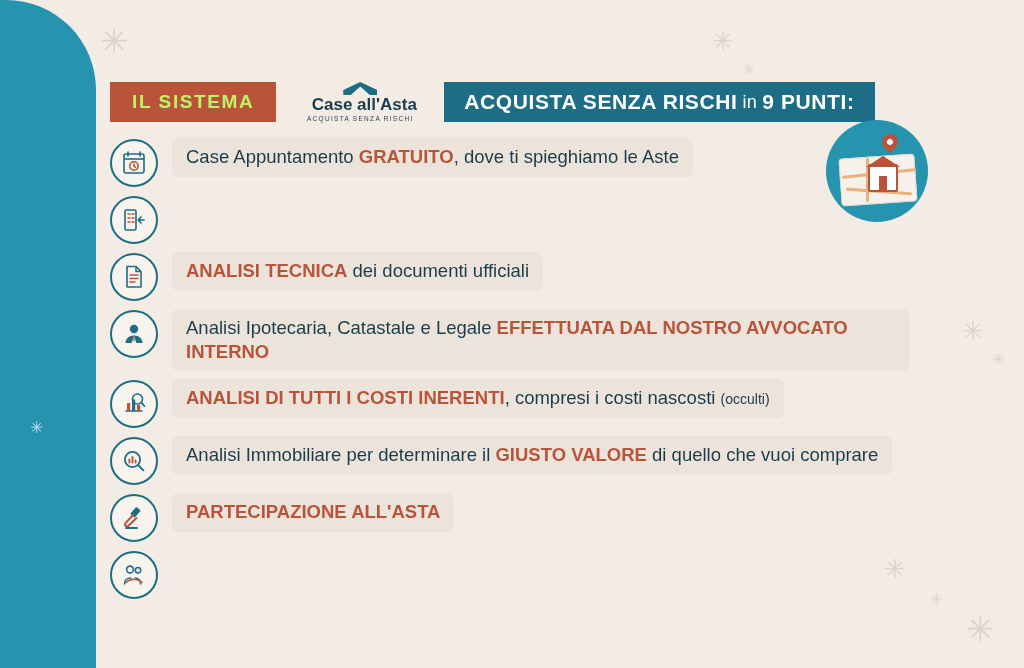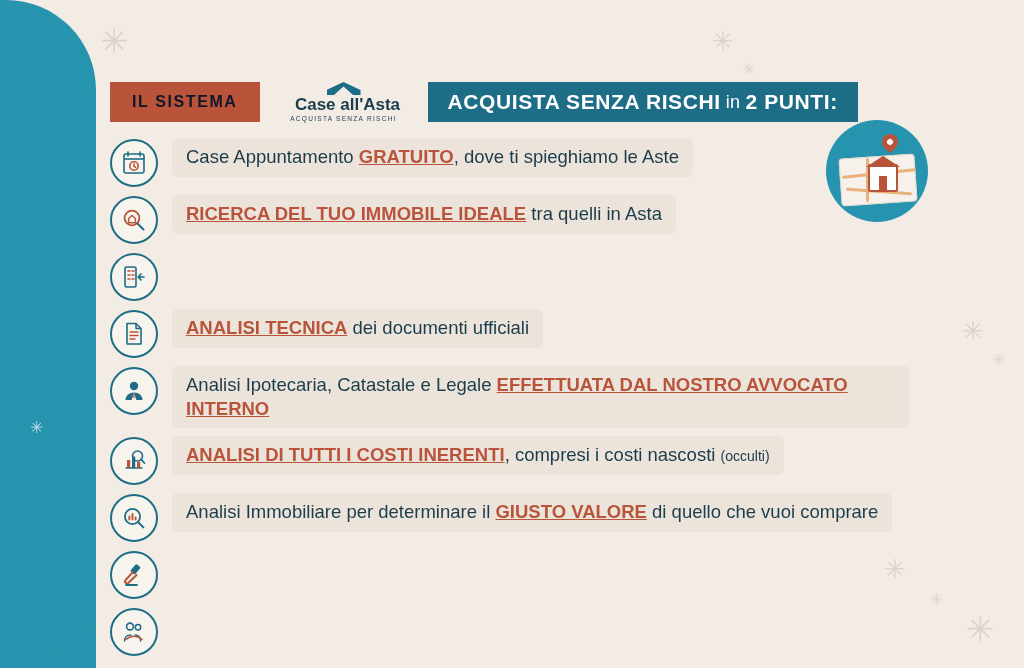--- a/index.html
+++ b/index.html
@@ -20,22 +20,22 @@
     border-bottom-right-radius:90px;
   }
   .sparkle{position:absolute;color:#dcd3c9;font-size:26px;line-height:1;user-select:none;}
   .sparkle.sm{font-size:16px;}
   .sparkle.lg{font-size:34px;}
   .sparkle.teal{color:#bfe2ea;}
 
   
   .header{position:absolute;left:110px;top:82px;display:flex;align-items:stretch;height:40px;}
   .hdr-sistema{
-    background:#b9543a;color:#0f172a;display:flex;align-items:center;justify-content:center;
-    padding:0 22px;font-weight:bold;font-size:16px;letter-spacing:1.6px;
+    background:#b9543a;color:#bef264;display:flex;align-items:center;justify-content:center;
+    padding:0 22px;font-weight:bold;font-size:19px;letter-spacing:1.6px;
   }
   .hdr-logo{
     background:#f3ece5;display:flex;flex-direction:column;align-items:center;justify-content:center;
     padding:0 14px;min-width:140px;
   }
   .hdr-logo .roof{
     width:34px;height:13px;background:#1d6d86;
     clip-path:polygon(50% 0%,100% 62%,100% 100%,78% 100%,50% 34%,22% 100%,0 100%,0 62%);
     margin-bottom:1px;
   }
@@ -82,21 +82,21 @@
   .icon-wrap{
     width:44px;height:44px;min-width:44px;border-radius:50%;
     border:2px solid #1d6d86;background:#f7f3ed;
     display:flex;align-items:center;justify-content:center;margin-right:14px;margin-top:1px;
   }
   .icon-wrap svg{display:block;}
   .pill{
     background:#ece4db;border-radius:6px;padding:7px 14px 8px 14px;
     font-size:18.5px;line-height:1.28;color:#1b3c4b;max-width:742px;
   }
-  .pill .hl{color:#b9543a;font-weight:bold;text-decoration:underline;}
+  .pill .hl{color:#b9543a;font-weight:bold;}
   .pill .small{font-size:14px;color:#1b3c4b;}
 </style>
 </head>
 <body>
 
 <div class="bg-base"></div>
 <div class="teal-round"></div>
 <div class="teal-notch"></div>
 
 <div class="sparkle lg" style="left:100px;top:24px;">✳</div>
@@ -112,21 +112,21 @@
 <div class="header">
   <div class="hdr-sistema">IL SISTEMA</div>
   <div class="hdr-logo">
     <div class="roof"></div>
     <div class="brand">Case all'Asta</div>
     <div class="tagline">ACQUISTA SENZA RISCHI</div>
   </div>
   <div class="hdr-main">
     <span>ACQUISTA SENZA RISCHI</span>
     <span class="light">in</span>
-    <span>2 PUNTI:</span>
+    <span>9 PUNTI:</span>
   </div>
 </div>
 
 <div class="map-badge">
   <div class="mapsheet"></div>
   <div class="road r1"></div>
   <div class="road r2"></div>
   <div class="road r3"></div>
   <div class="house">
       <div class="house-door"></div>
@@ -143,30 +143,20 @@
           <path d="M7 2v4M19 2v4" stroke="#1d6d86" stroke-width="1.6" stroke-linecap="round"></path>
           <circle cx="13" cy="16" r="4.2" stroke="#b9543a" stroke-width="1.6"></circle>
           <path d="M13 14v2.3l1.6 1" stroke="#b9543a" stroke-width="1.5" stroke-linecap="round"></path>
         </svg>
       </div>
       <div class="pill"><span>Case Appuntamento </span><span class="hl">GRATUITO</span><span>, dove ti spieghiamo le Aste</span></div>
     </div>
     <div class="row">
       <div class="icon-wrap">
         <svg width="26" height="26" viewBox="0 0 26 26" fill="none">
-          <circle cx="11" cy="11" r="7.4" stroke="#b9543a" stroke-width="1.8"></circle>
-          <path d="M16.4 16.4 22.5 22.5" stroke="#1d6d86" stroke-width="2" stroke-linecap="round"></path>
-          <path d="M7.6 11.6 11 8.6l3.4 3v4.1H7.6z" stroke="#b9543a" stroke-width="1.4" stroke-linejoin="round"></path>
-        </svg>
-      </div>
-      <div class="pill"><span class="hl">RICERCA DEL TUO IMMOBILE IDEALE</span><span> tra quelli in Asta</span></div>
-    </div>
-    <div class="row">
-      <div class="icon-wrap">
-        <svg width="26" height="26" viewBox="0 0 26 26" fill="none">
           <rect x="4" y="3" width="11" height="20" rx="1.5" stroke="#1d6d86" stroke-width="1.6"></rect>
           <path d="M7 7h2M11 7h2M7 11h2M11 11h2M7 15h2M11 15h2" stroke="#b9543a" stroke-width="1.5" stroke-linecap="round"></path>
           <path d="M23 13h-5.5M20 10l-2.8 3 2.8 3" stroke="#1d6d86" stroke-width="1.7" stroke-linecap="round" stroke-linejoin="round"></path>
         </svg>
       </div>
     </div>
     <div class="row">
       <div class="icon-wrap">
         <svg width="26" height="26" viewBox="0 0 26 26" fill="none">
           <path d="M6 2.5h9l5 5V23H6z" stroke="#1d6d86" stroke-width="1.6" stroke-linejoin="round"></path>
@@ -211,20 +201,21 @@
       <div class="pill"><span>Analisi Immobiliare per determinare il </span><span class="hl">GIUSTO VALORE</span><span> di quello che vuoi comprare</span></div>
     </div>
     <div class="row">
       <div class="icon-wrap">
         <svg width="26" height="26" viewBox="0 0 26 26" fill="none">
           <rect x="11.5" y="2.5" width="6" height="9.5" rx="1.3" transform="rotate(40 14.5 7.2)" fill="#1d6d86"></rect>
           <path d="M12 10 4.5 18.2a2 2 0 0 0 2.8 2.8L15.5 13" stroke="#b9543a" stroke-width="2" stroke-linecap="round"></path>
           <path d="M5 23h11" stroke="#1d6d86" stroke-width="1.8" stroke-linecap="round"></path>
         </svg>
       </div>
+      <div class="pill"><span class="hl">PARTECIPAZIONE ALL'ASTA</span></div>
     </div>
     <div class="row">
       <div class="icon-wrap">
         <svg width="26" height="26" viewBox="0 0 26 26" fill="none">
           <circle cx="9" cy="7.5" r="3.4" stroke="#1d6d86" stroke-width="1.6"></circle>
           <circle cx="17" cy="8.2" r="2.7" stroke="#1d6d86" stroke-width="1.5"></circle>
           <path d="M3.5 22c0-3.6 2.6-6 6.2-6M14.4 16c3 .3 5.2 2.7 5.2 6" stroke="#1d6d86" stroke-width="1.5" stroke-linecap="round"></path>
           <path d="M5 20.5c2.4-2.2 5-3.2 8-3.2s5.6 1 8 3.2" stroke="#b9543a" stroke-width="1.6" stroke-linecap="round"></path>
         </svg>
       </div>

